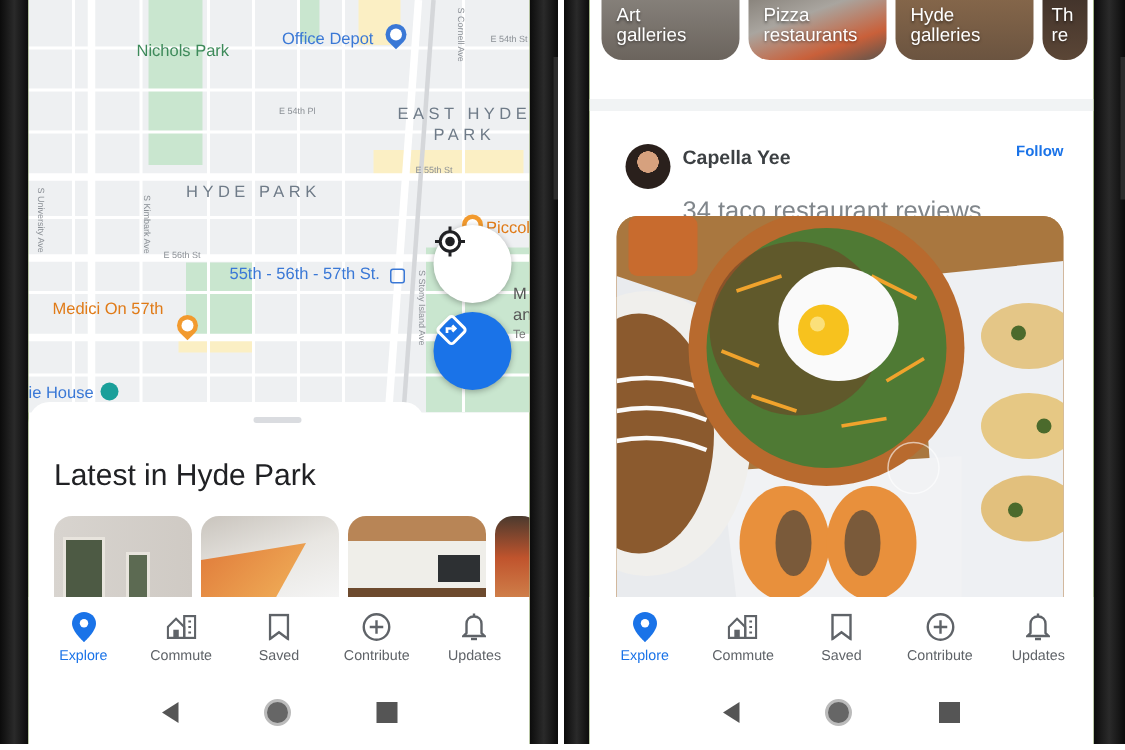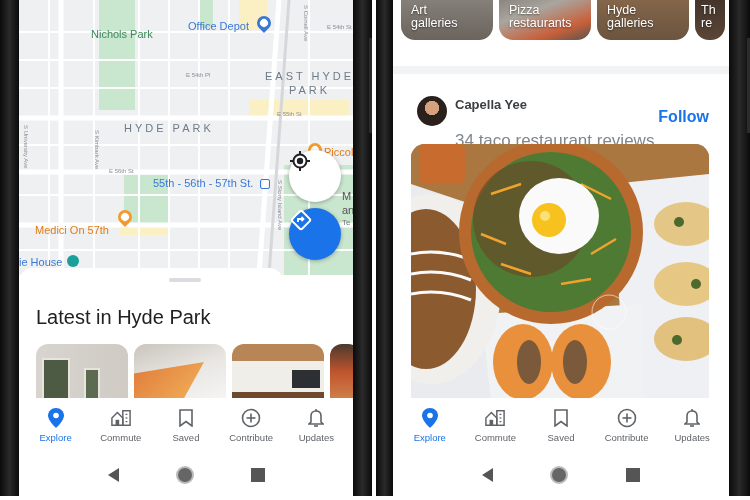--- a/index.html
+++ b/index.html
@@ -60,21 +60,21 @@
   .cat-row { position: absolute; left: 8px; top: -10px; display: flex; gap: 6px; }
   .cat-card { width: 92px; height: 50px; border-radius: 0 0 14px 14px; overflow: hidden; position: relative; }
   .cat-card-small { width: 30px; }
   .cat-label { position: absolute; left: 10px; bottom: 10px; color: #fff; font-size: 12.5px; line-height: 13px; text-shadow: 0 1px 2px rgba(0,0,0,.5); }
   .divider-band { position: absolute; left: 0; top: 66px; width: 100%; height: 8px; background: #f1f3f4; }
 
   .reviewer { position: absolute; left: 24px; top: 96px; width: 300px; height: 36px; }
   .avatar { position: absolute; left: 0; top: 0; width: 30px; height: 30px; border-radius: 50%; background: radial-gradient(circle at 50% 40%, #d6a17e 0 30%, #2a201c 31% 100%); }
   .rev-name { position: absolute; left: 38px; top: 1px; font-size: 13px; color: #3c4043; font-weight: bold; }
   .rev-sub { position: absolute; left: 38px; top: 35px; font-size: 17px; color: #80868b; }
-  .follow-btn { position: absolute; right: 8px; top: 12px; font-size: 16px; color: #1a73e8; font-weight: bold; padding-left: 17px; }
+  .follow-btn { position: absolute; right: 8px; top: 0; font-size: 10px; color: #1a73e8; font-weight: bold; padding-left: 17px; }
 
   .food-photo { position: absolute; left: 18px; top: 144px; width: 298px; height: 256px; border-radius: 14px 14px 0 0; overflow: hidden; background: #a9773f; }
 </style>
 </head>
 <body>
 
 <div class="stage">
 
   <div class="phone phone-left">
     <div class="bezel-edge" style="left:0;width:19px;"></div>
@@ -136,21 +136,21 @@
         <span class="map-label lbl-street" style="left:258px;top:111px;">E 55th St</span>
         <span class="map-label lbl-street" style="left:90px;top:168px;">E 56th St</span>
         <span class="map-label lbl-street-v" style="left:284px;top:5px;">S Cornell Ave</span>
         <span class="map-label lbl-street-v" style="left:4px;top:125px;">S University Ave</span>
         <span class="map-label lbl-street-v" style="left:75px;top:130px;">S Kimbark Ave</span>
         <span class="map-label lbl-street-v" style="left:258px;top:180px;">S Stony Island Ave</span>
 
         <span class="map-label lbl-poi-blue" style="left:134px;top:177px;">55th - 56th - 57th St.</span>
         <span class="transit-ico" style="left:241px;top:179px;"></span>
 
-        <span class="map-label lbl-poi-orange" style="left:16px;top:224px;">Medici On 57th</span>
+        <span class="map-label lbl-poi-orange" style="left:16px;top:200px;">Medici On 57th</span>
         <span class="pin" style="left:99px;top:210px;background:#f29a2e;">
             <span class="pin-inner"></span>
           </span>
 
         <span class="pin" style="left:289px;top:143px;background:#f29a2e;">
             <span class="pin-inner"></span>
           </span>
         <span class="map-label lbl-poi-orange" style="left:305px;top:146px;">Piccolo</span>
 
         <span class="map-label" style="left:323px;top:190px;color:#555;font-size:11px;">M</span>

